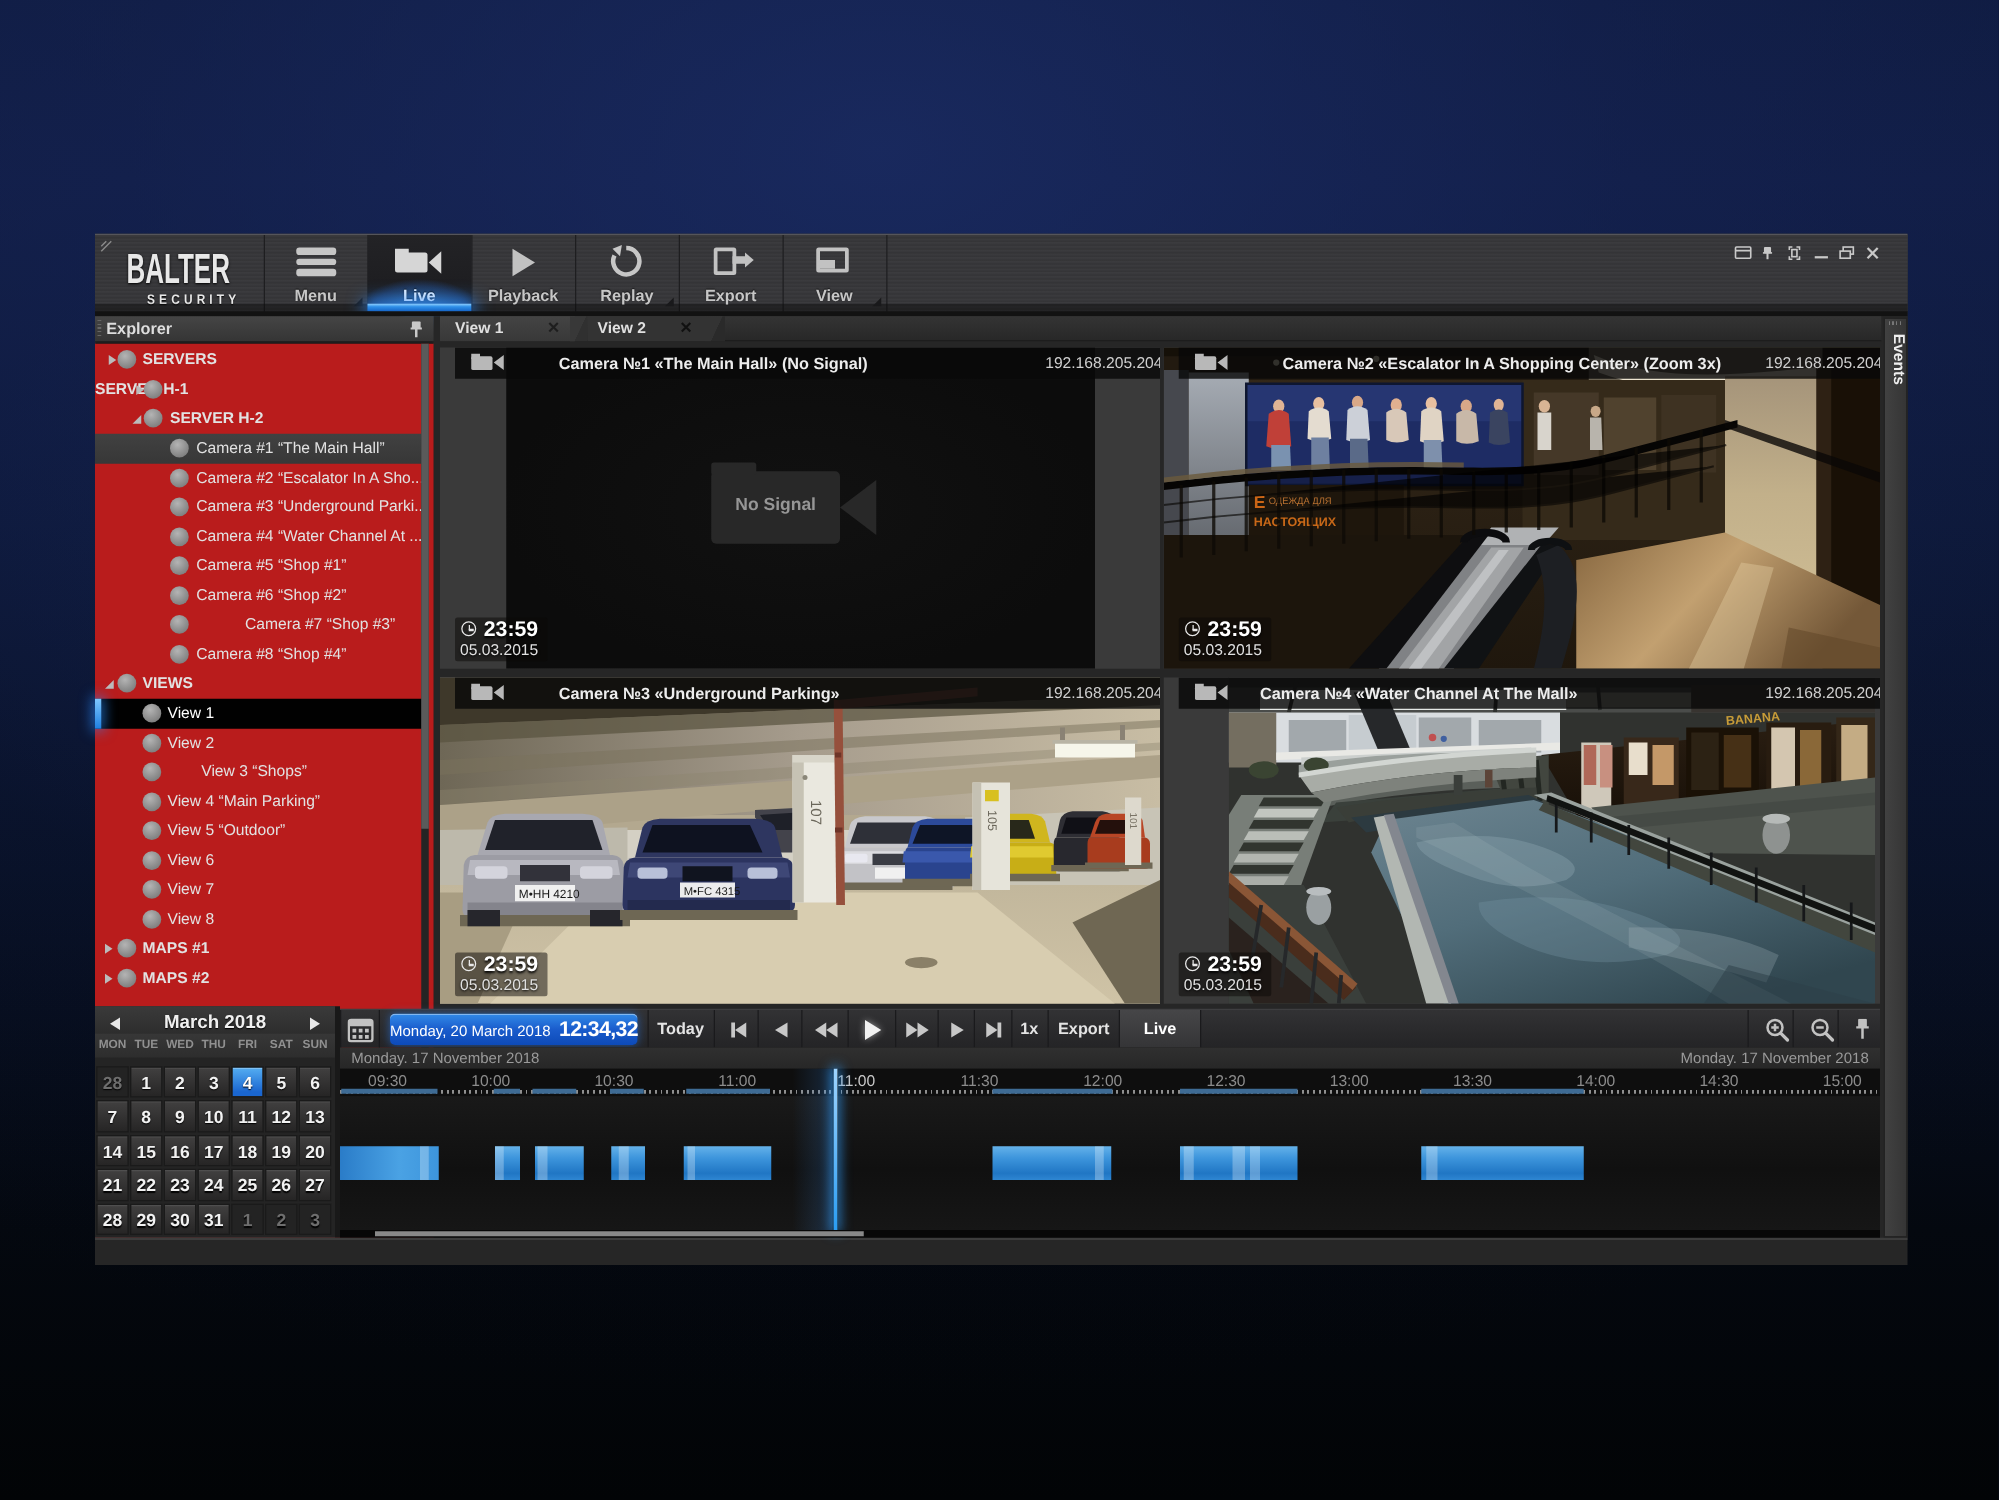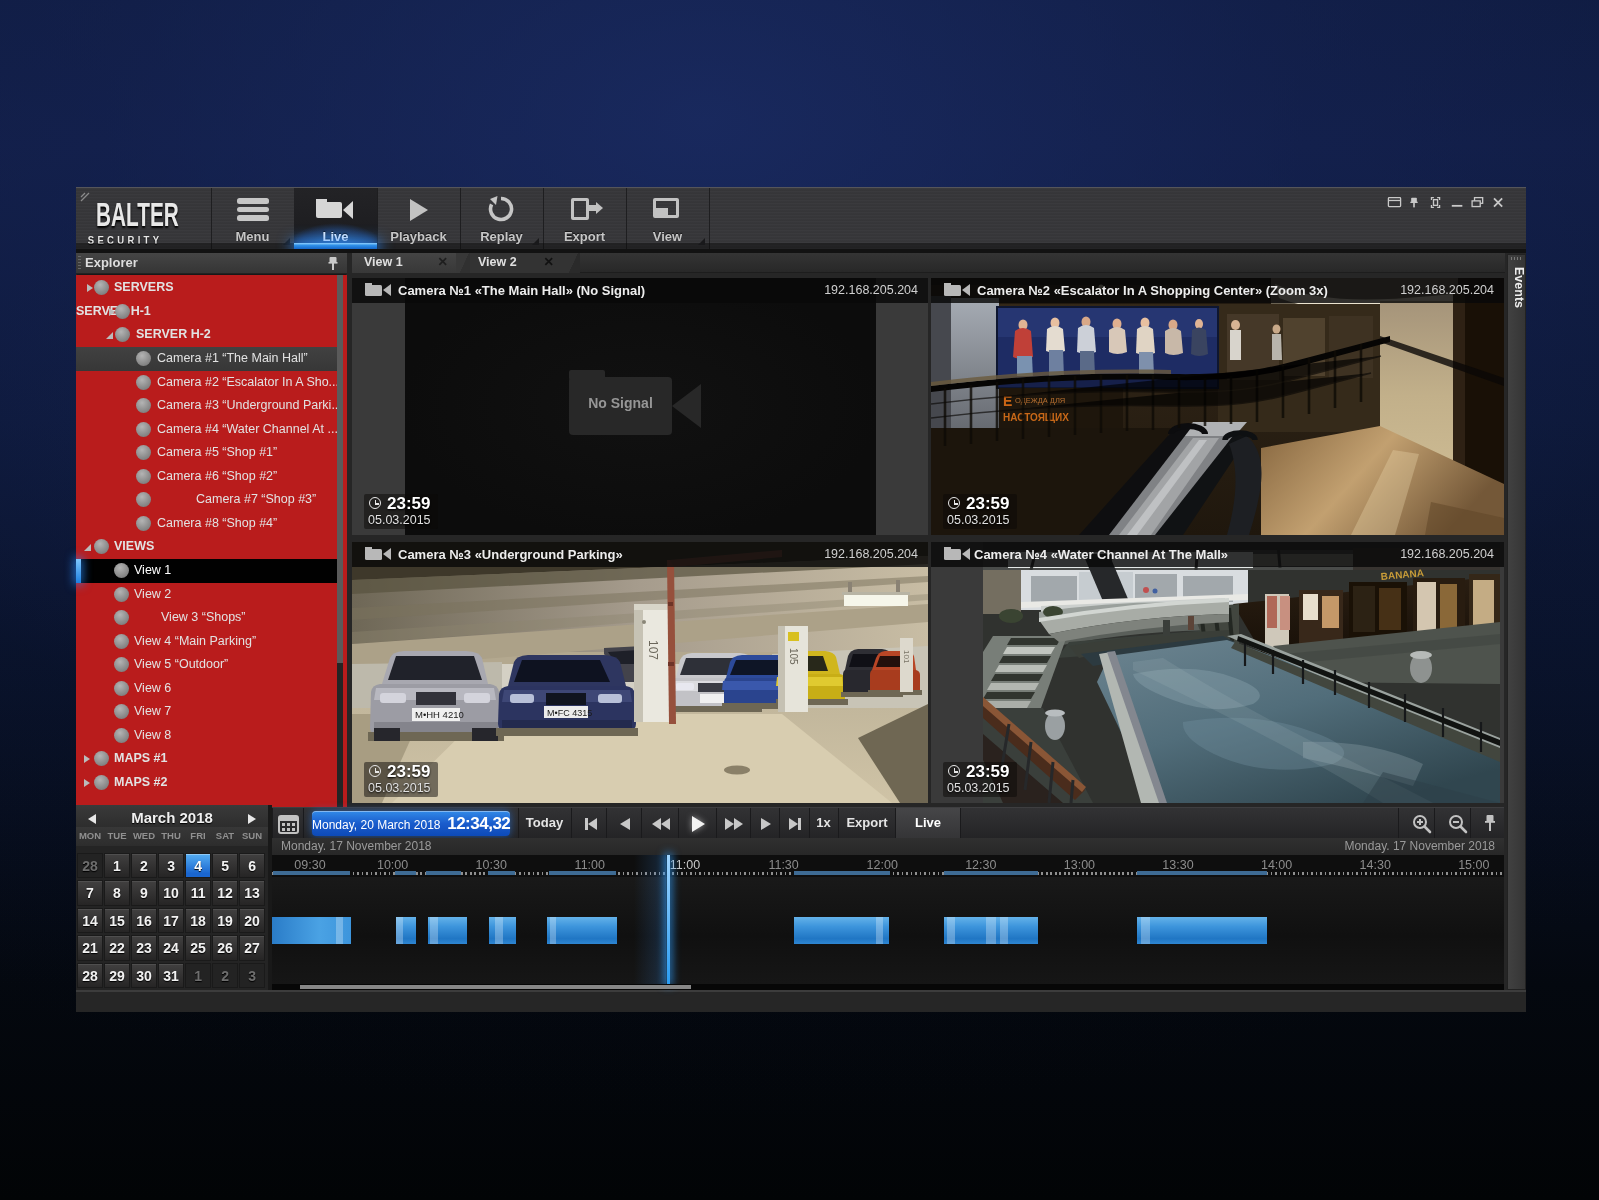--- a/index.html
+++ b/index.html
@@ -11,21 +11,21 @@
 #win{position:absolute;left:76px;top:187px;width:1450px;height:825px;background:#262626;}
 
 
 #toolbar{position:absolute;left:0;top:0;width:1450px;height:62px;
  background:repeating-linear-gradient(180deg,#3b3b3e 0px,#39393c 1px,#343437 2px,#373739 3px),
  linear-gradient(180deg,#404044,#2c2c2f);border-top:1px solid #55555a;}
 .tbsep{position:absolute;top:0;width:1px;height:62px;background:#1e1e20;}
 .tbtn{position:absolute;top:0;height:62px;color:#c6c6c6;font-size:13px;font-weight:bold;text-align:center;}
 .tbtn .lbl{position:absolute;bottom:6px;width:100%;text-shadow:0 -1px 1px rgba(0,0,0,.7);}
 .corner{position:absolute;right:4px;bottom:5px;width:0;height:0;border-left:7px solid transparent;border-bottom:7px solid #19191b;}
-#logo{position:absolute;left:9px;top:7px;width:110px;text-align:left;color:#e8e8e8;}
+#logo{position:absolute;left:9px;top:7px;width:110px;text-align:right;color:#e8e8e8;}
 #logo .b{font-size:26px;font-weight:bold;letter-spacing:0px;transform:scale(.8,1.3);transform-origin:center top;text-shadow:0 1px 2px #000;}
 #logo .s{font-size:10px;font-weight:bold;letter-spacing:3.5px;margin-top:9px;transform:scale(.95,1.1);text-shadow:0 1px 1px #000;}
 #liveglow{position:absolute;left:218px;top:0;width:83px;height:62px;
  background:radial-gradient(ellipse 70px 40px at 50% 105%, rgba(60,160,255,.75), rgba(40,120,240,.25) 60%, transparent 75%),linear-gradient(180deg,#232326,#1b1b1e);}
 #livebar{position:absolute;left:218px;top:56px;width:83px;height:6px;background:linear-gradient(180deg,#8fd0ff,#2e8fe8 40%,#1565c8);box-shadow:0 0 14px 3px rgba(45,140,255,.8);}
 
 .wc{position:absolute;top:8px;height:13px;}
 
 #seam{position:absolute;left:0;top:62px;width:1450px;height:4px;background:#121212;}
 
@@ -66,21 +66,21 @@
 .tab{position:absolute;top:0;height:20px;color:#e0e0e0;font-size:12.5px;font-weight:bold;line-height:19px;}
 #events{position:absolute;left:1160px;top:1px;width:19px;height:736px;background:linear-gradient(90deg,#414141,#353535);border:1px solid #222;}
 #events .txt{position:absolute;left:1px;top:12px;width:17px;color:#eee;font-size:12.5px;font-weight:bold;writing-mode:vertical-rl;}
 
 
 .cam{position:absolute;background:#3a3a3a;overflow:hidden;}
 #cam1{left:5px;top:25px;width:576px;height:257px;}
 #cam2{left:584px;top:25px;width:573px;height:257px;}
 #cam3{left:5px;top:289px;width:576px;height:261px;}
 #cam4{left:584px;top:289px;width:573px;height:261px;}
-.chead{position:absolute;left:0;top:0;width:100%;height:25px;background:rgba(8,8,8,.82);z-index:5;color:#ededed;font-size:13px;font-weight:bold;line-height:25px;}
+.chead{position:absolute;left:12px;top:0;width:100%;height:25px;background:rgba(8,8,8,.82);z-index:5;color:#ededed;font-size:13px;font-weight:bold;line-height:25px;padding-left:37px;}
 .chead .ip{position:absolute;right:10px;top:0;font-weight:normal;color:#cfcfcf;font-size:12.5px;}
 .cicon{position:absolute;left:13px;top:5px;width:26px;height:15px;}
 .cicon .body{position:absolute;left:0;top:2px;width:17px;height:11px;background:#b8b8b8;border-radius:1.5px;}
 .cicon .top{position:absolute;left:0;top:0;width:7px;height:4px;background:#b8b8b8;}
 .cicon .lens{position:absolute;left:18px;top:1px;width:0;height:0;border-right:8px solid #b8b8b8;border-top:6.5px solid transparent;border-bottom:6.5px solid transparent;}
 .tstamp{position:absolute;left:12px;bottom:6px;width:74px;height:35px;background:rgba(10,8,5,.5);border-radius:2px;z-index:6;color:#fff;}
 .tstamp .t1{position:absolute;left:23px;top:0px;font-size:17px;font-weight:bold;text-shadow:0 1px 2px #000;}
 .tstamp .t2{position:absolute;left:4px;top:19px;font-size:12.5px;color:#e0e0e0;text-shadow:0 1px 2px #000;}
 .tstamp .clk{position:absolute;left:5px;top:3px;width:12px;height:12px;border:1.5px solid #e8e8e8;border-radius:50%;}
 .tstamp .clk:after{content:"";position:absolute;left:4.8px;top:1.8px;width:1.6px;height:4.2px;background:#e8e8e8;}.tstamp .clk:before{content:"";position:absolute;left:5.2px;top:5.2px;width:3.6px;height:1.6px;background:#e8e8e8;}
@@ -567,21 +567,21 @@
           <div class="clk"></div>
           <div class="t1">23:59</div>
           <div class="t2">05.03.2015</div>
         </div>
     </div>
     <div class="cam" id="cam4">
       <div class="chead"><div class="cicon">
             <div class="top"></div>
             <div class="body"></div>
             <div class="lens"></div>
-          </div><span style="margin-left:43px">Camera №4 «Water Channel At The Mall»</span><span class="ip">192.168.205.204</span></div>
+          </div><span style="margin-left:28px">Camera №4 «Water Channel At The Mall»</span><span class="ip">192.168.205.204</span></div>
       <svg class="vid" style="left:52px;top:0" width="517" height="261" viewBox="0 0 517 261">
 <defs>
 <linearGradient id="g4water" x1="0" y1="0" x2=".7" y2="1">
               <stop offset="0" stop-color="#6c8490"></stop>
               <stop offset=".5" stop-color="#516d7a"></stop>
               <stop offset="1" stop-color="#30464f"></stop>
             </linearGradient>
 <linearGradient id="g4shop" x1="0" y1="0" x2="0" y2="1">
               <stop offset="0" stop-color="#2a1e12"></stop>
               <stop offset="1" stop-color="#140d06"></stop>

